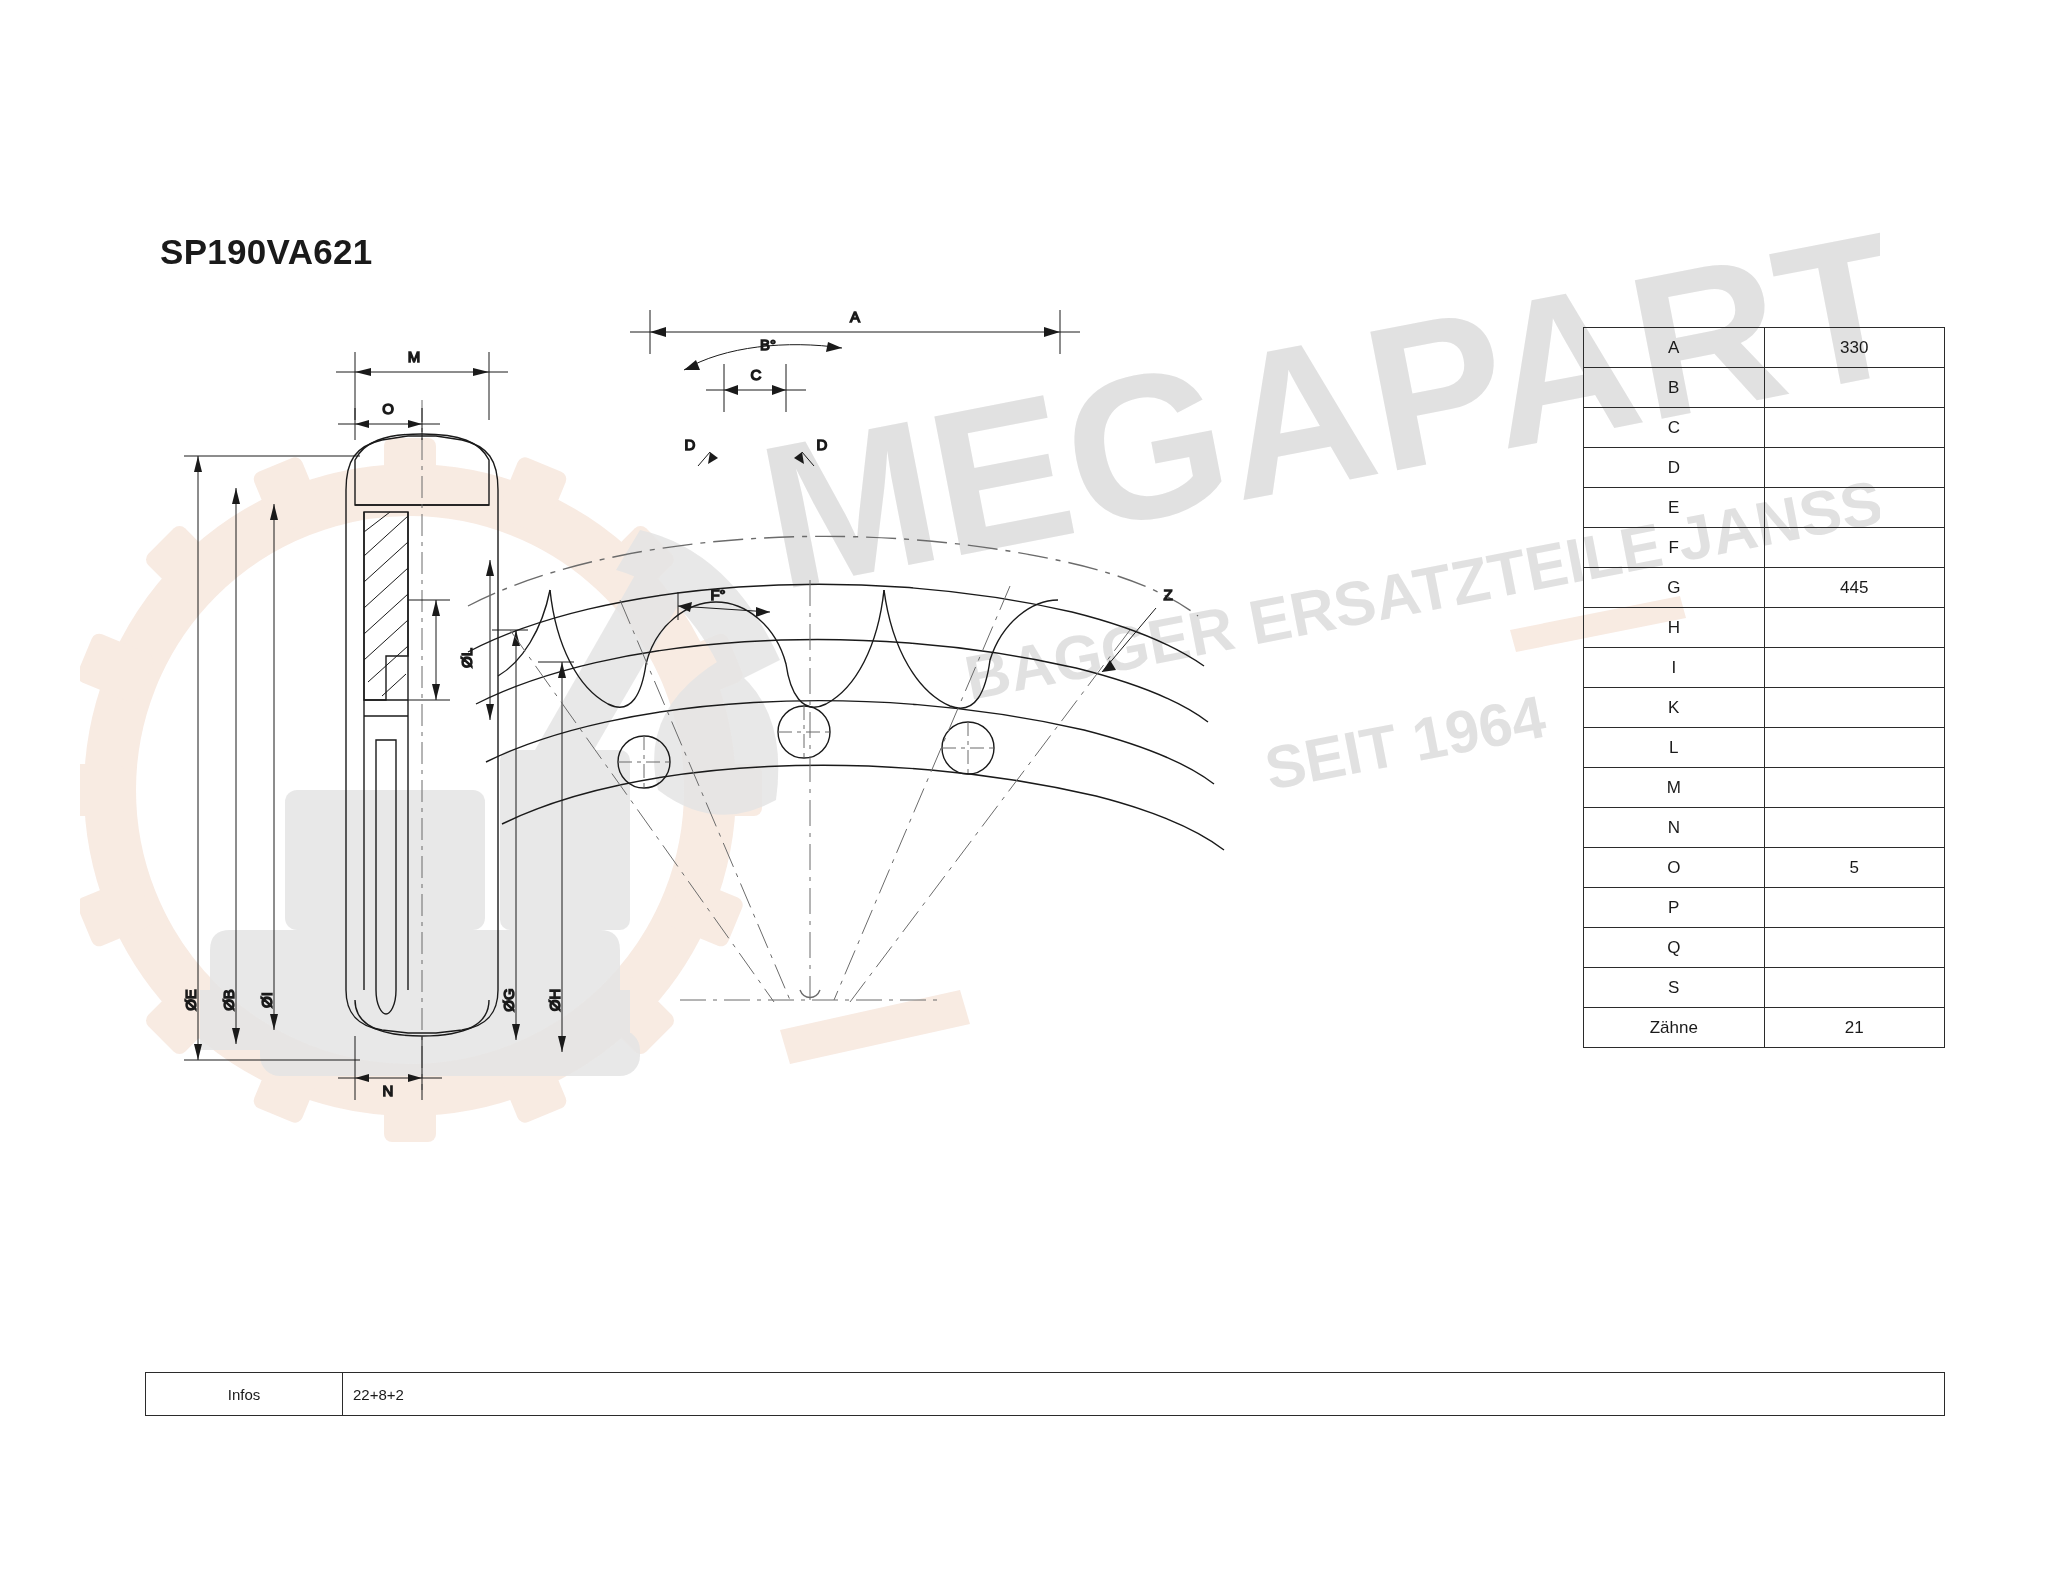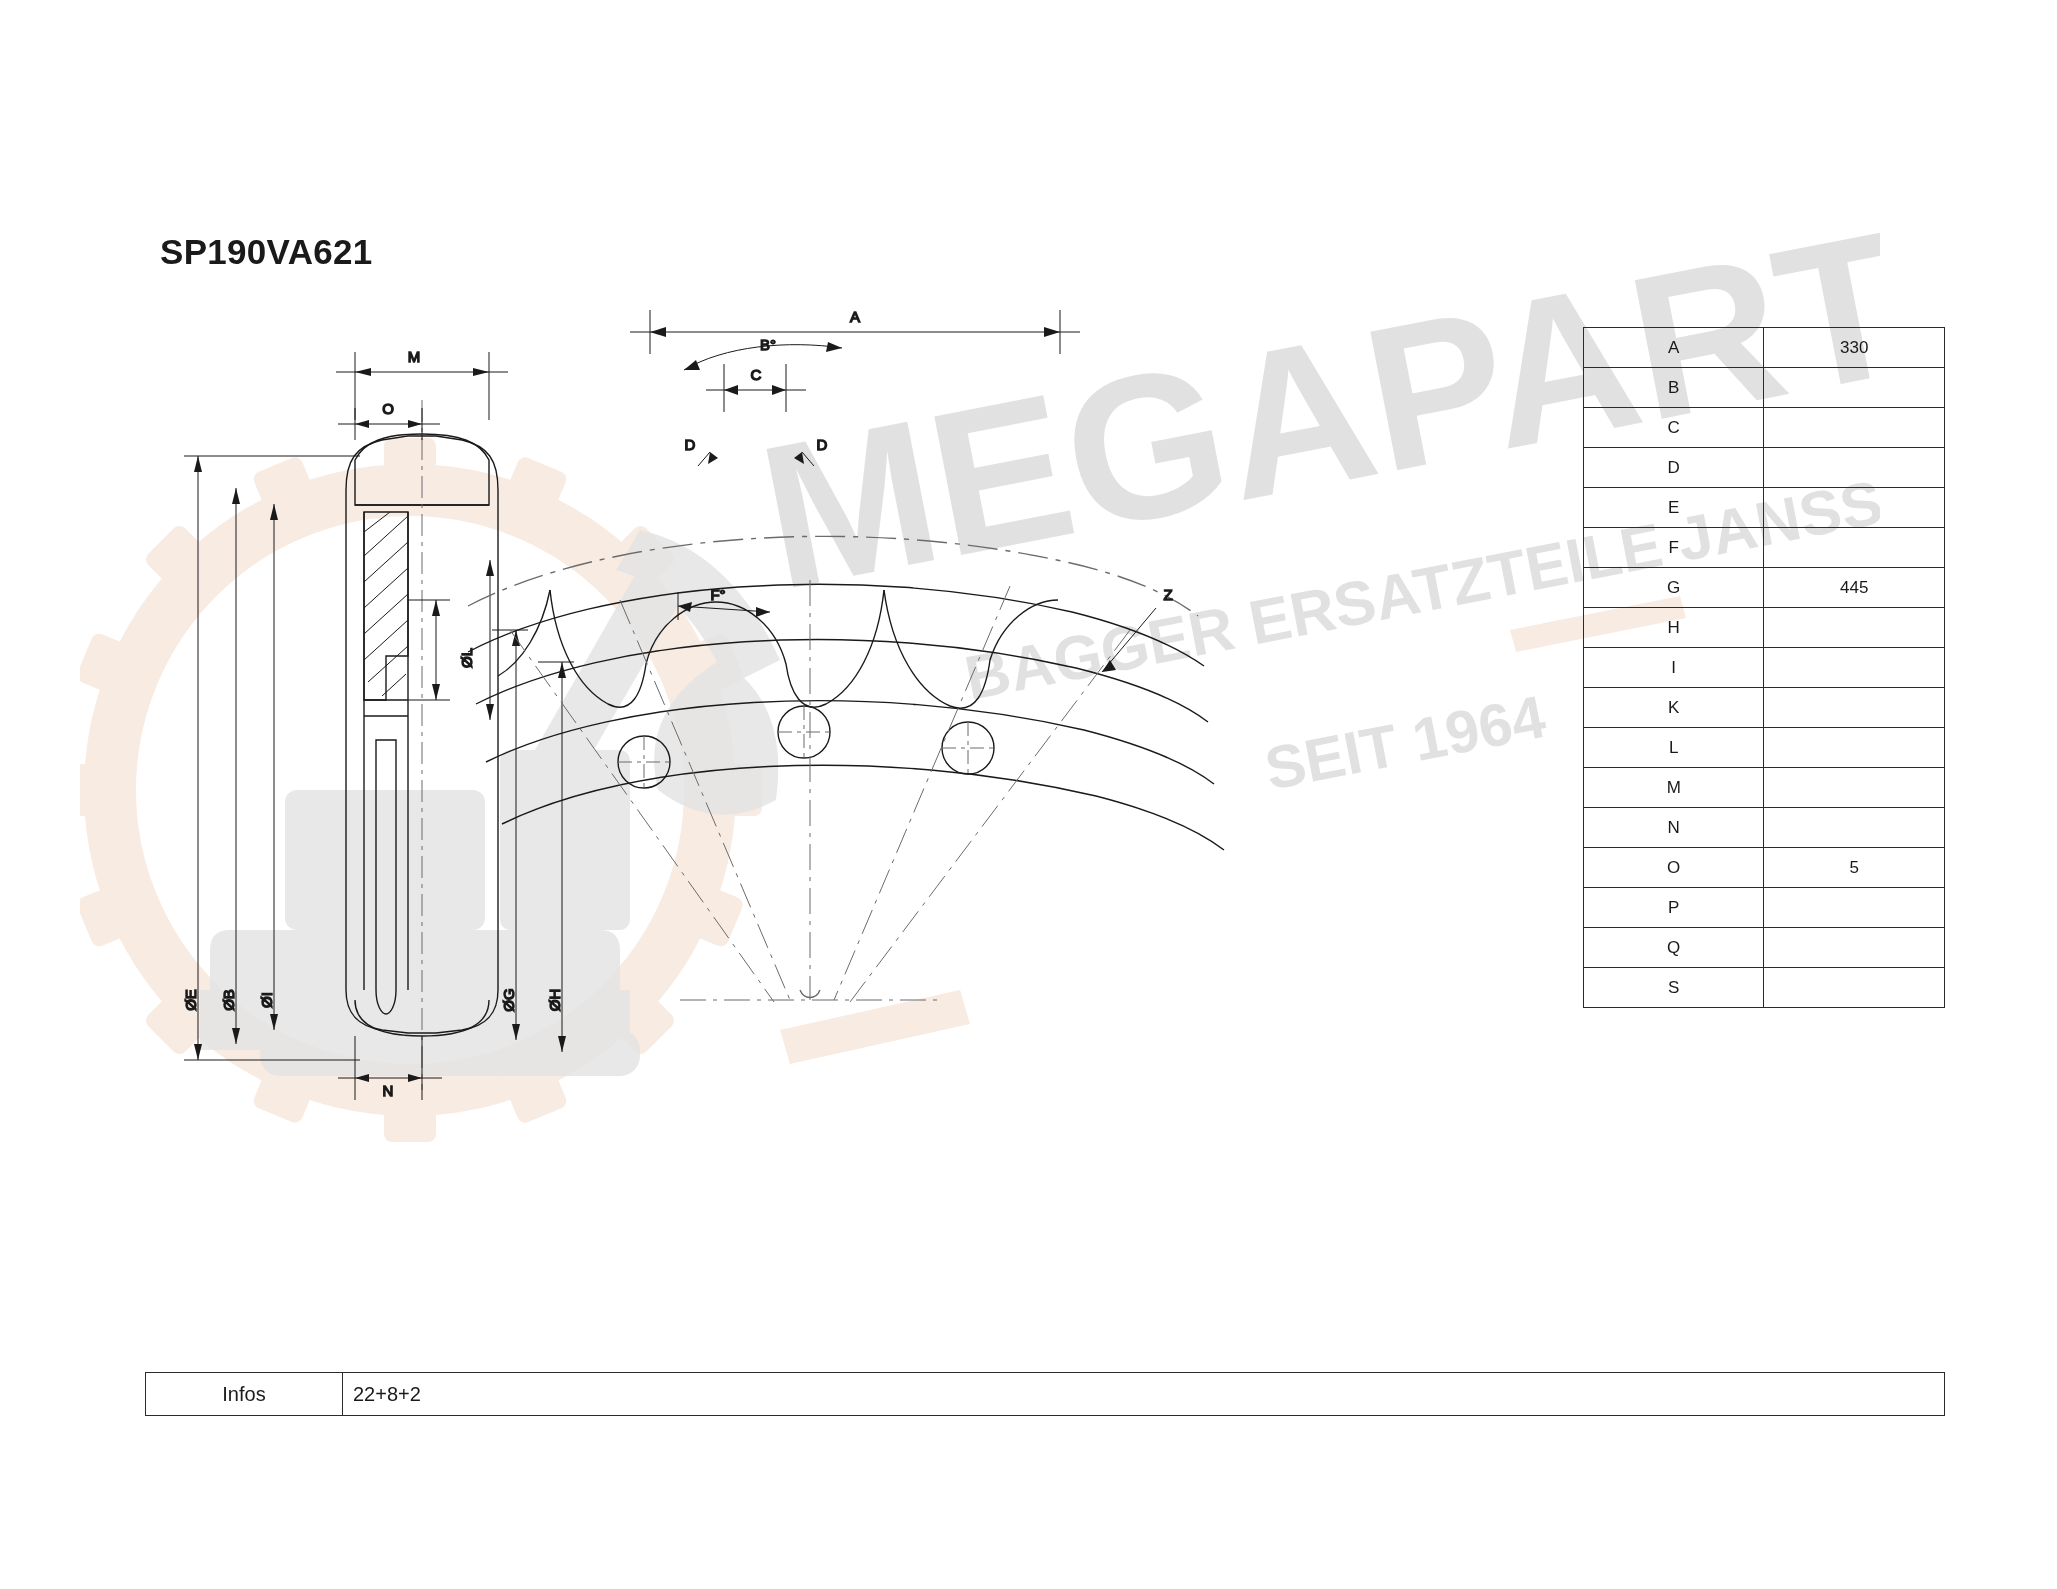--- a/index.html
+++ b/index.html
@@ -83,21 +83,21 @@
     position: absolute;
     left: 145px;
     top: 1372px;
     width: 1800px;
     border-collapse: collapse;
     z-index: 3;
   }
   #infos-table td {
     border: 1px solid #2b2b2b;
     height: 42px;
-    font-size: 20px;
+    font-size: 15px;
     color: #1a1a1a;
     padding: 0 8px;
     vertical-align: middle;
   }
   #infos-table td.label {
     width: 180px;
     text-align: center;
   }
   #infos-table td.value {
     text-align: left;
@@ -459,20 +459,24 @@
           <td class="val"></td>
         </tr>
       <tr>
           <td class="key">Q</td>
           <td class="val"></td>
         </tr>
       <tr>
           <td class="key">S</td>
           <td class="val"></td>
         </tr>
+      <tr>
+          <td class="key">Zähne</td>
+          <td class="val">21</td>
+        </tr>
     </tbody>
   </table>
 
   <table id="infos-table">
     <tbody>
       <tr>
         <td class="label">Infos</td>
         <td class="value">22+8+2</td>
       </tr>
     </tbody>

